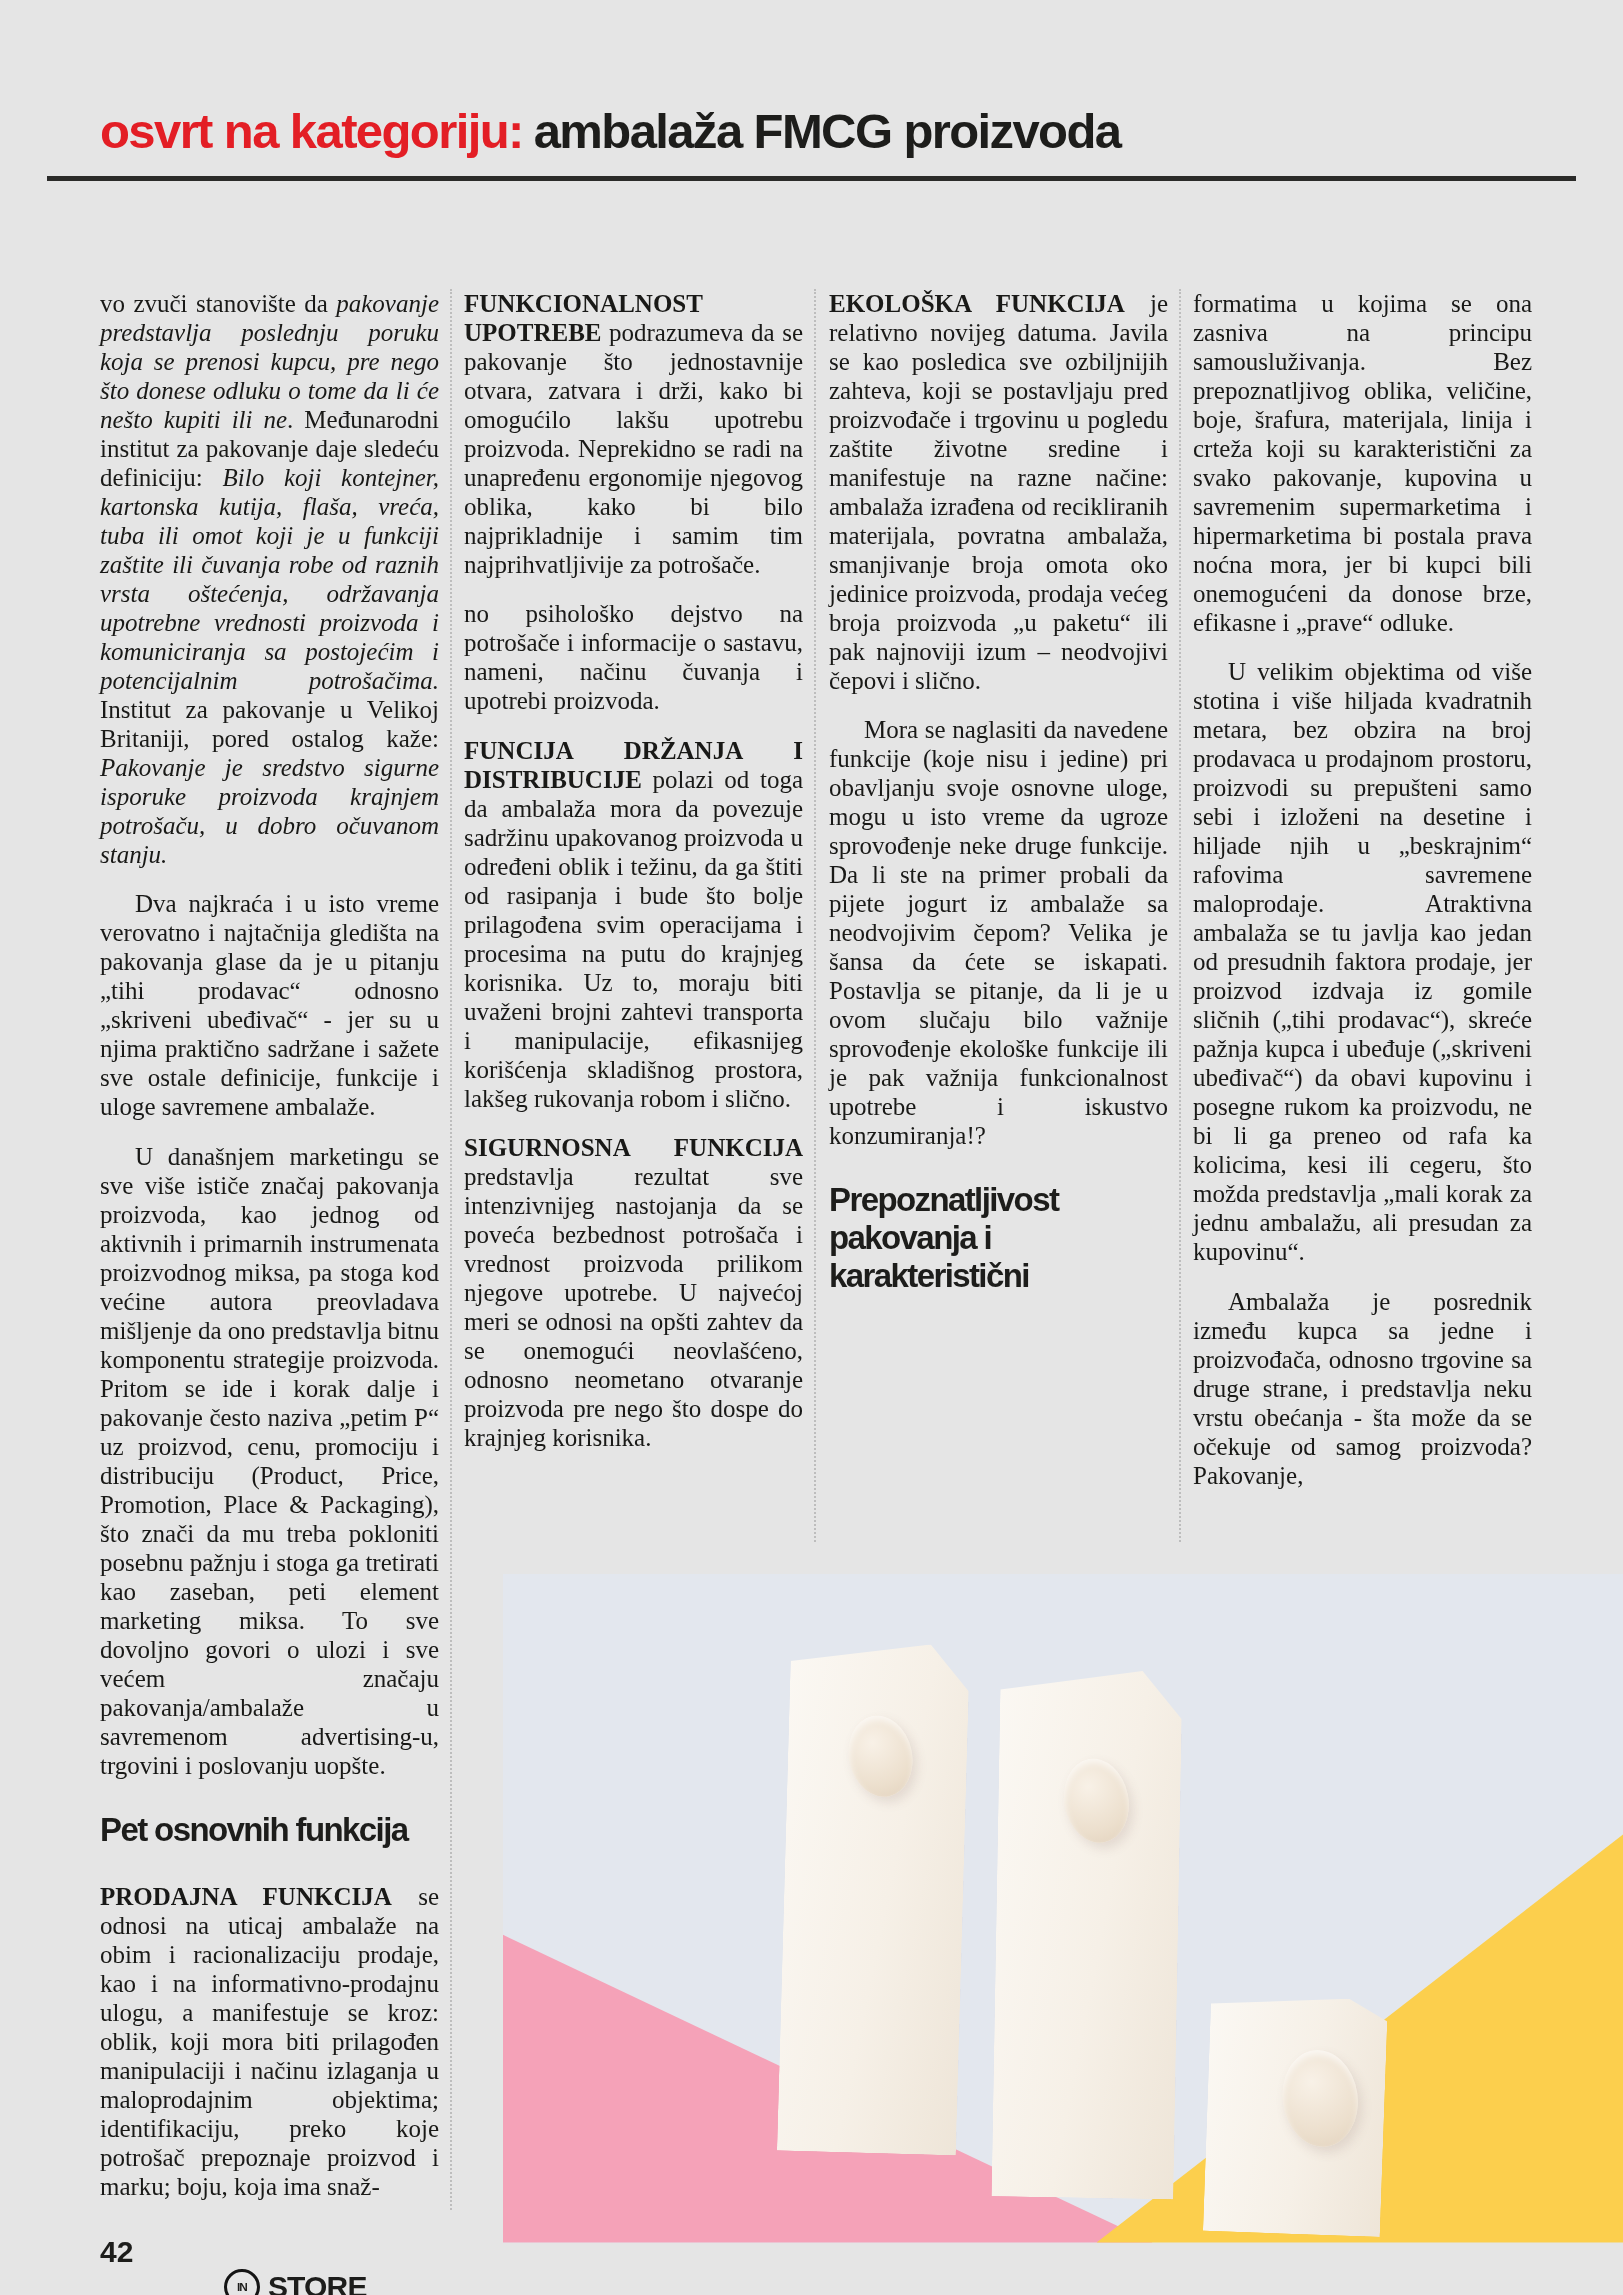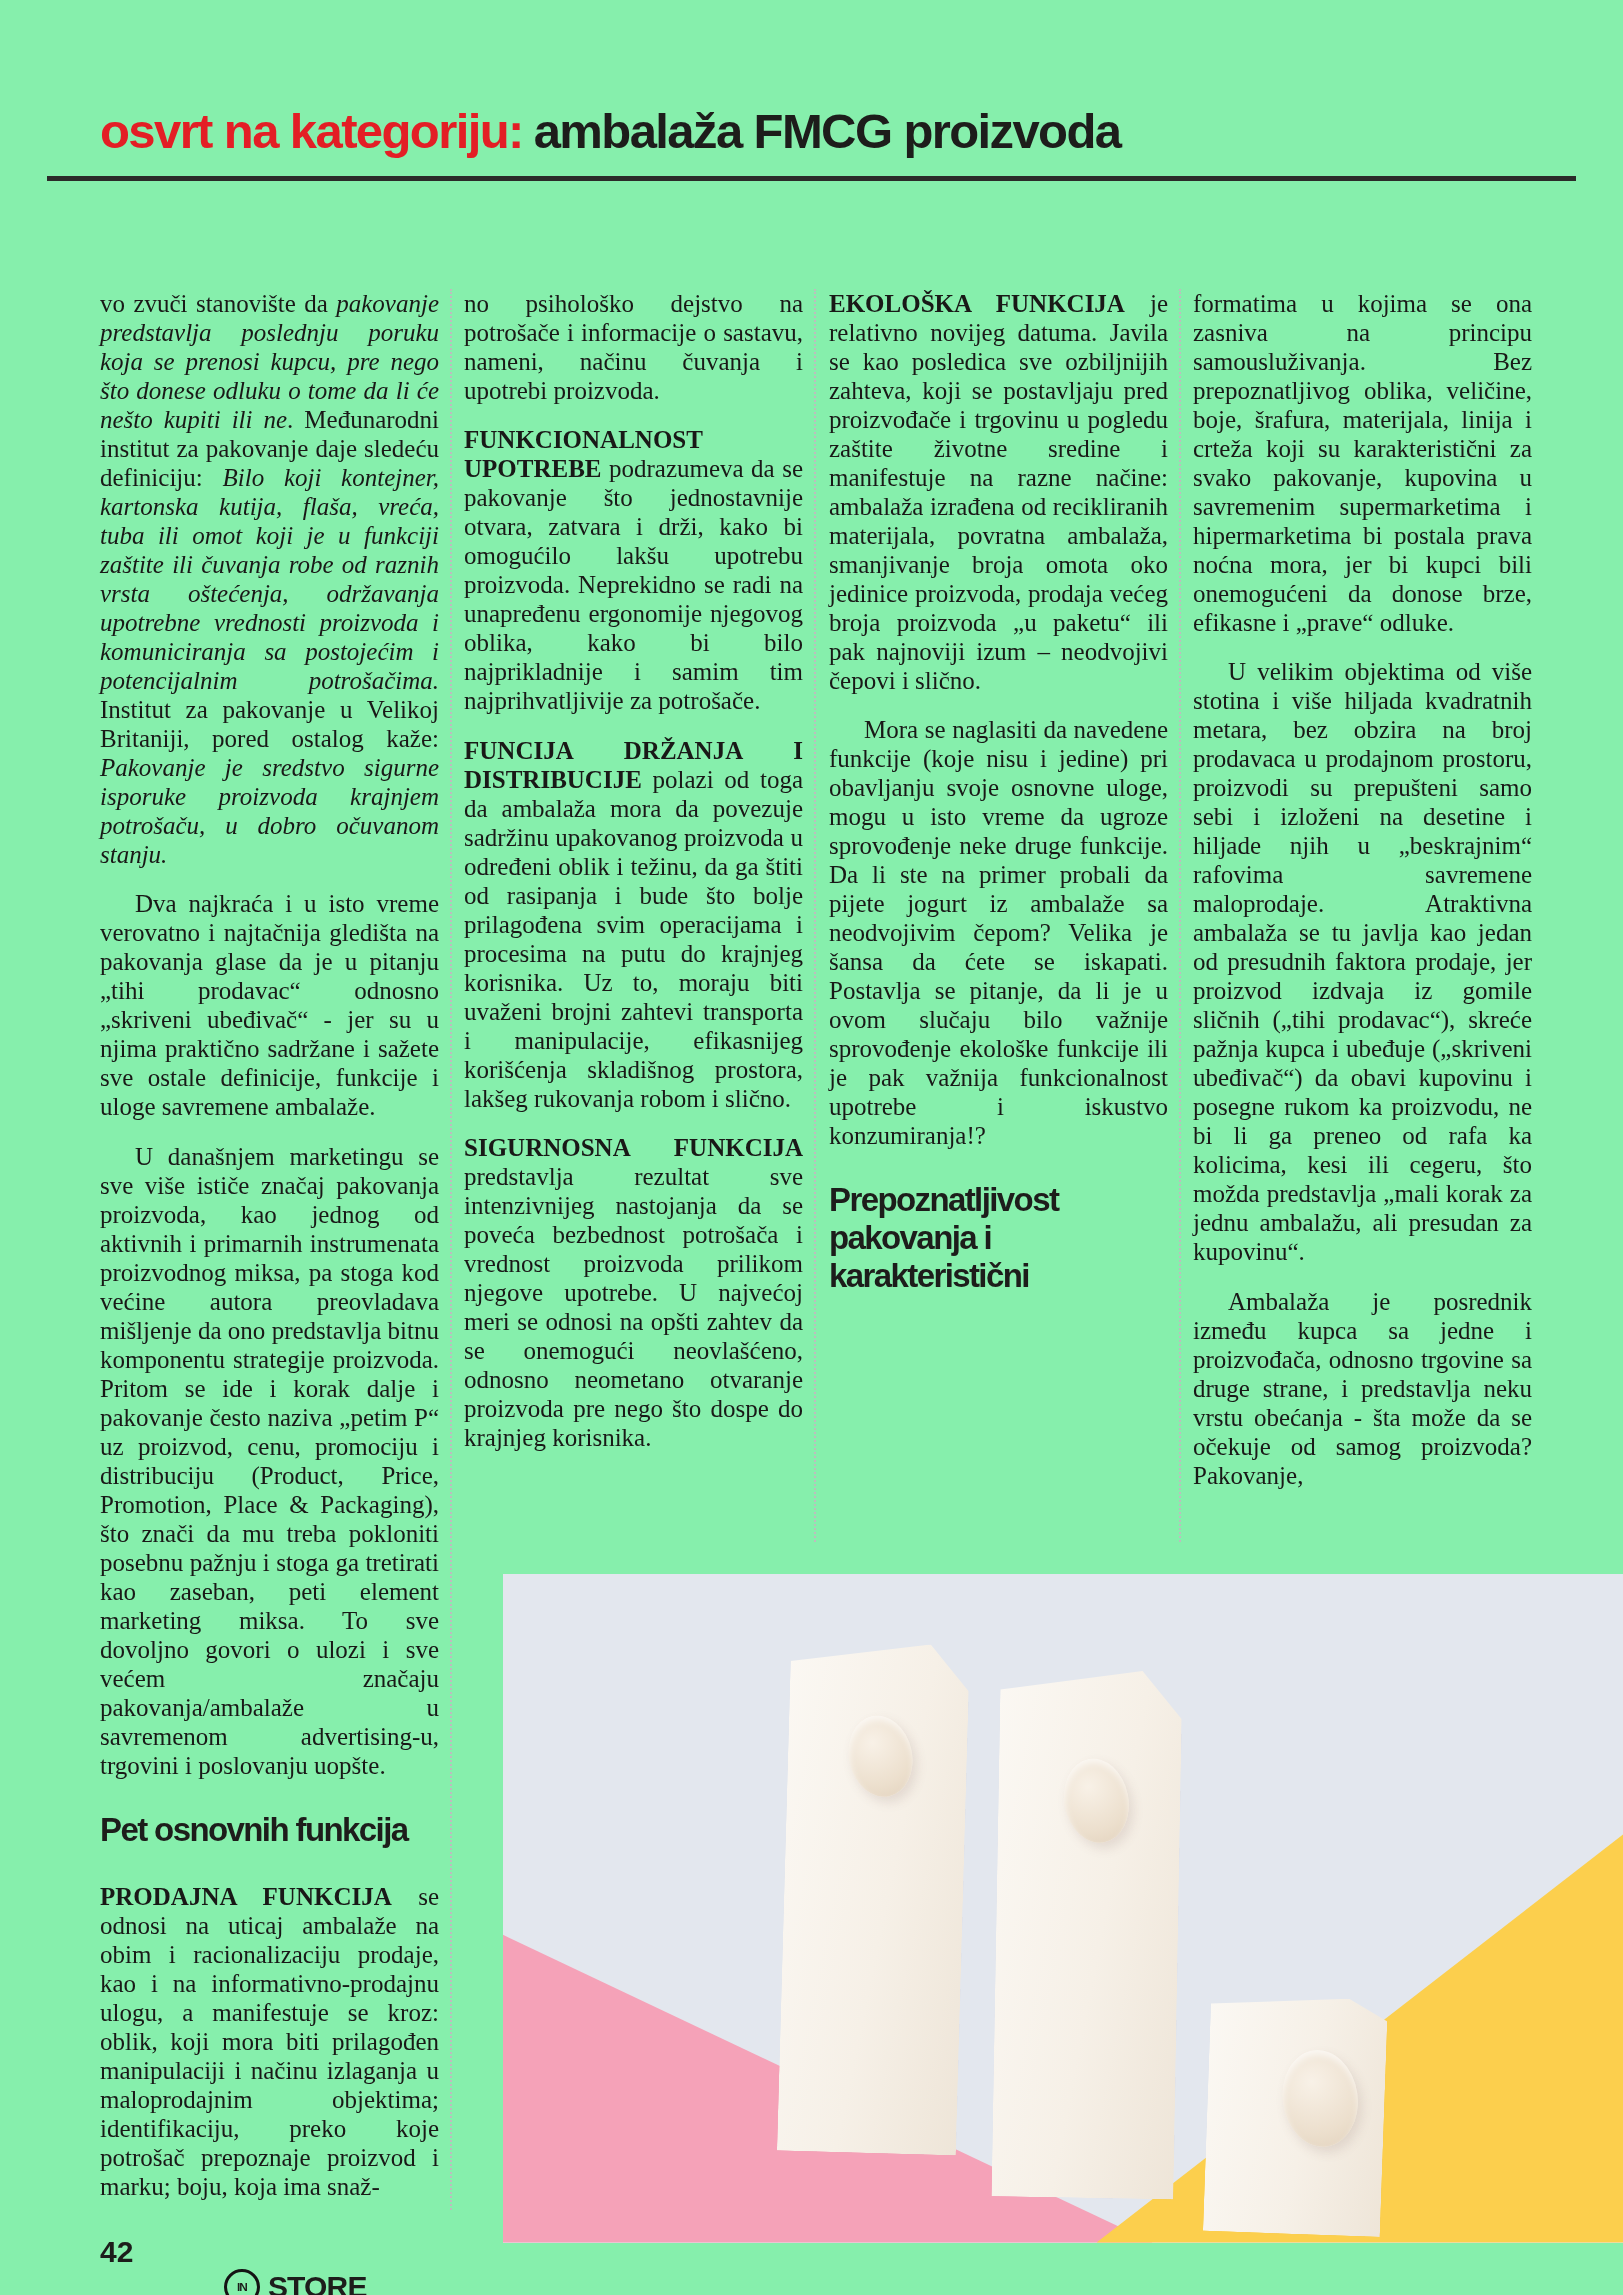--- a/index.html
+++ b/index.html
@@ -1,16 +1,16 @@
 <!DOCTYPE html>
 <html lang="sr" style="font-size:12.6px"><head>
 <meta charset="utf-8">
 <style>
   html,body{margin:0;padding:0;background:#ffffff;}
-  .page{position:relative;width:1623px;height:2295px;background:#86efac;overflow:hidden;
+  .page{position:relative;width:1623px;height:2295px;background:#e5e5e5;overflow:hidden;
         font-family:"Liberation Serif",serif;color:#1a1a1a;}
 
   
   .masthead{position:absolute;left:100px;top:107px;white-space:nowrap;
             font-family:"Liberation Sans",sans-serif;font-weight:800;
             font-size:49px;letter-spacing:-1.6px;line-height:1;}
   .kicker{color:#e31e25;}
   .headline{color:#1d1d1b;margin-left:11px;}
   .rule{position:absolute;left:47px;top:176px;width:1529px;height:4.7px;background:#2b2b29;}
 
@@ -78,22 +78,22 @@
 
   <div class="col col1">
     <p><span>vo zvuči stanovište da </span><span class="it">pakovanje predstavlja poslednju poruku koja se prenosi kupcu, pre nego što donese odluku o tome da li će nešto kupiti ili ne</span><span>. Međunarodni institut za pakovanje daje sledeću definiciju: </span><span class="it">Bilo koji kontejner, kartonska kutija, flaša, vreća, tuba ili omot koji je u funkciji zaštite ili čuvanja robe od raznih vrsta oštećenja, održavanja upotrebne vrednosti proizvoda i komuniciranja sa postojećim i potencijalnim potrošačima.</span><span> Institut za pakovanje u Velikoj Britaniji, pored ostalog kaže: </span><span class="it">Pakovanje je sredstvo sigurne isporuke proizvoda krajnjem potrošaču, u dobro očuvanom stanju.</span></p>
     <p class="indent">Dva najkraća i u isto vreme verovatno i najtačnija gledišta na pakovanja glase da je u pitanju „tihi prodavac“ odnosno „skriveni ubeđivač“ - jer su u njima praktično sadržane i sažete sve ostale definicije, funkcije i uloge savremene ambalaže.</p>
     <p class="indent">U današnjem marketingu se sve više ističe značaj pakovanja proizvoda, kao jednog od aktivnih i primarnih instrumenata proizvodnog miksa, pa stoga kod većine autora preovladava mišljenje da ono predstavlja bitnu komponentu strategije proizvoda. Pritom se ide i korak dalje i pakovanje često naziva „petim P“ uz proizvod, cenu, promociju i distribuciju (Product, Price, Promotion, Place &amp; Packaging), što znači da mu treba pokloniti posebnu pažnju i stoga ga tretirati kao zaseban, peti element marketing miksa. To sve dovoljno govori o ulozi i sve većem značaju pakovanja/ambalaže u savremenom advertising-u, trgovini i poslovanju uopšte.</p>
     <div class="subhead nowrap">Pet osnovnih funkcija</div>
     <p><b class="lead">PRODAJNA FUNKCIJA</b><span> se odnosi na uticaj ambalaže na obim i racionalizaciju prodaje, kao i na informativno-prodajnu ulogu, a manifestuje se kroz: oblik, koji mora biti prilagođen manipulaciji i načinu izlaganja u maloprodajnim objektima; identifikaciju, preko koje potrošač prepoznaje proizvod i marku; boju, koja ima snaž-</span></p>
   </div>
 
   <div class="col col2">
+    <p><b class="lead">FUNKCIONALNOST UPOTREBE</b><span> podrazumeva da se pakovanje što jednostavnije otvara, zatvara i drži, kako bi omogućilo lakšu upotrebu proizvoda. Neprekidno se radi na unapređenu ergonomije njegovog oblika, kako bi bilo najprikladnije i samim tim najprihvatljivije za potrošače.</span></p>
     <p>no psihološko dejstvo na potrošače i informacije o sastavu, nameni, načinu čuvanja i upotrebi proizvoda.</p>
-    <p><b class="lead">FUNKCIONALNOST UPOTREBE</b><span> podrazumeva da se pakovanje što jednostavnije otvara, zatvara i drži, kako bi omogućilo lakšu upotrebu proizvoda. Neprekidno se radi na unapređenu ergonomije njegovog oblika, kako bi bilo najprikladnije i samim tim najprihvatljivije za potrošače.</span></p>
     <p><b class="lead">FUNCIJA DRŽANJA I DISTRIBUCIJE</b><span> polazi od toga da ambalaža mora da povezuje sadržinu upakovanog proizvoda u određeni oblik i težinu, da ga štiti od rasipanja i bude što bolje prilagođena svim operacijama i procesima na putu do krajnjeg korisnika. Uz to, moraju biti uvaženi brojni zahtevi transporta i manipulacije, efikasnijeg korišćenja skladišnog prostora, lakšeg rukovanja robom i slično.</span></p>
     <p><b class="lead">SIGURNOSNA FUNKCIJA</b><span> predstavlja rezultat sve intenzivnijeg nastojanja da se poveća bezbednost potrošača i vrednost proizvoda prilikom njegove upotrebe. U najvećoj meri se odnosi na opšti zahtev da se onemogući neovlašćeno, odnosno neometano otvaranje proizvoda pre nego što dospe do krajnjeg korisnika.</span></p>
   </div>
 
   <div class="col col3">
     <p><b class="lead">EKOLOŠKA FUNKCIJA</b><span> je relativno novijeg datuma. Javila se kao posledica sve ozbiljnijih zahteva, koji se postavljaju pred proizvođače i trgovinu u pogledu zaštite životne sredine i manifestuje na razne načine: ambalaža izrađena od recikliranih materijala, povratna ambalaža, smanjivanje broja omota oko jedinice proizvoda, prodaja većeg broja proizvoda „u paketu“ ili pak najnoviji izum – neodvojivi čepovi i slično.</span></p>
     <p class="indent">Mora se naglasiti da navedene funkcije (koje nisu i jedine) pri obavljanju svoje osnovne uloge, mogu u isto vreme da ugroze sprovođenje neke druge funkcije. Da li ste na primer probali da pijete jogurt iz ambalaže sa neodvojivim čepom? Velika je šansa da ćete se iskapati. Postavlja se pitanje, da li je u ovom slučaju bilo važnije sprovođenje ekološke funkcije ili je pak važnija funkcionalnost upotrebe i iskustvo konzumiranja!?</p>
     <div class="subhead">Prepoznatljivost pakovanja i karakteristični</div>
   </div>
 

